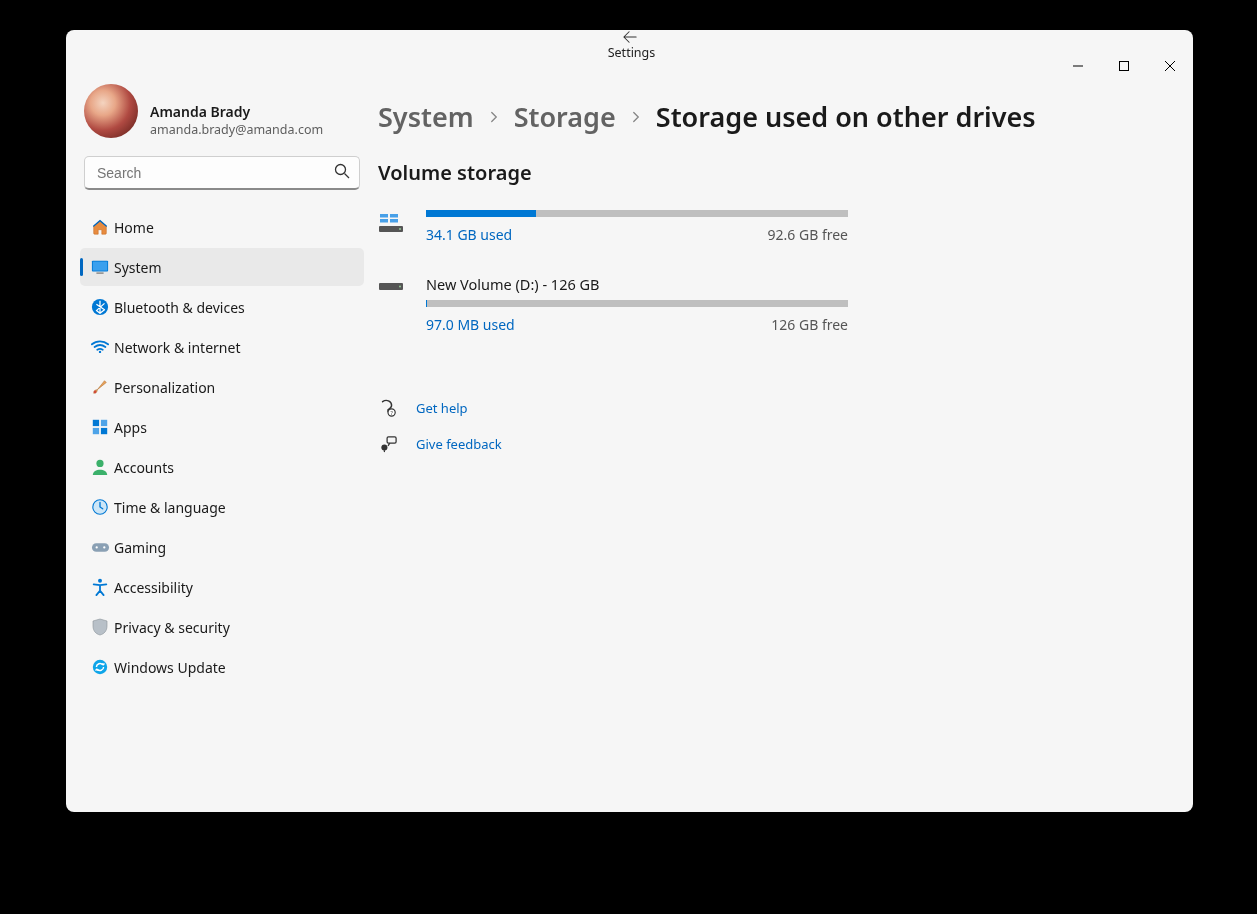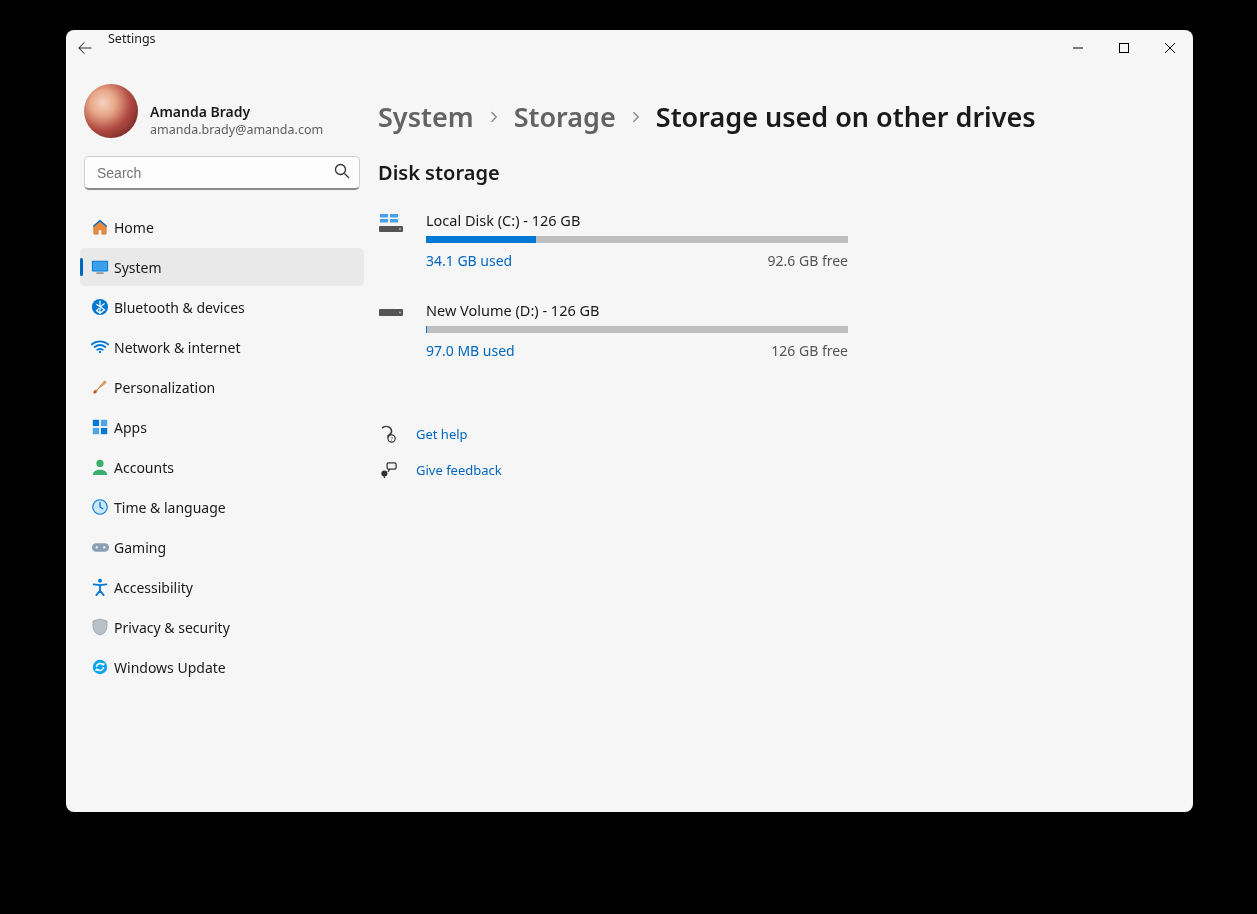--- a/index.html
+++ b/index.html
@@ -21,22 +21,23 @@
     border-radius: 8px;
     box-shadow: 0 20px 60px rgba(0,0,0,0.5);
     display: flex;
     flex-direction: column;
     overflow: hidden;
   }
   
   .titlebar {
     height: 36px;
     display: flex;
-    align-items: flex-start;
+    align-items: center;
     flex-shrink: 0;
+    flex-direction: column;
   }
   .back-btn {
     width: 38px;
     display: flex;
     align-items: center;
     justify-content: center;
     height: 100%;
     cursor: pointer;
   }
   .app-title {
@@ -394,35 +395,34 @@
         <span class="bc-sep"><svg viewBox="0 0 10 16">
               <path d="M2 2l6 6-6 6" stroke="#888" stroke-width="1.8" fill="none" stroke-linecap="round"></path>
             </svg></span>
         <span class="bc-item">Storage</span>
         <span class="bc-sep"><svg viewBox="0 0 10 16">
               <path d="M2 2l6 6-6 6" stroke="#888" stroke-width="1.8" fill="none" stroke-linecap="round"></path>
             </svg></span>
         <span class="bc-item current">Storage used on other drives</span>
       </div>
 
-      <div class="section-title">Disk storage</div>
+      <div class="section-title">Volume storage</div>
 
       <div class="drive">
         <div class="drive-icon">
           <svg width="26" height="22" viewBox="0 0 26 22">
               <rect x="2" y="2" width="8" height="3.5" fill="#48a0e8"></rect>
               <rect x="12" y="2" width="8" height="3.5" fill="#48a0e8"></rect>
               <rect x="2" y="7" width="8" height="3.5" fill="#48a0e8"></rect>
               <rect x="12" y="7" width="8" height="3.5" fill="#48a0e8"></rect>
               <rect x="1" y="14" width="24" height="6" rx="1" fill="#555"></rect>
               <circle cx="22" cy="17" r="0.9" fill="#9bd39b"></circle>
             </svg>
         </div>
         <div class="drive-body">
-          <div class="drive-title">Local Disk (C:) - 126 GB</div>
           <div class="bar">
               <div class="bar-fill" style="width:26%"></div>
             </div>
           <div class="drive-meta">
             <span class="used">34.1 GB used</span>
             <span class="free">92.6 GB free</span>
           </div>
         </div>
       </div>
 

